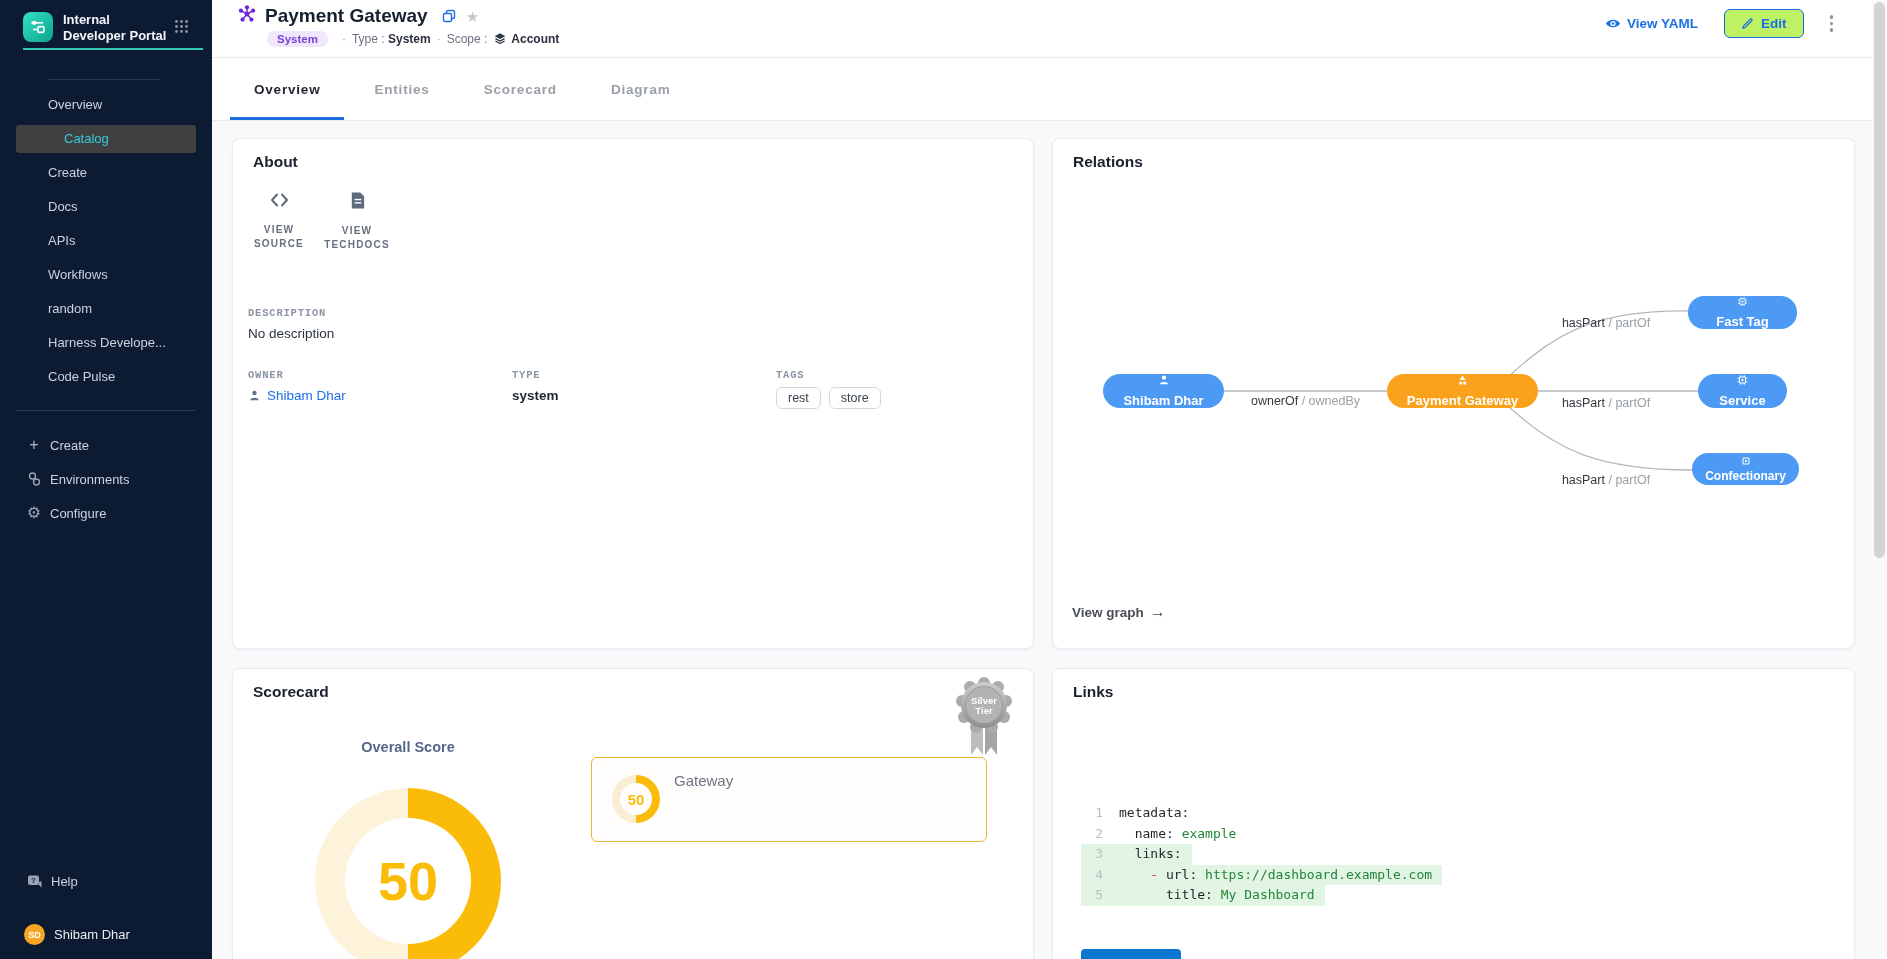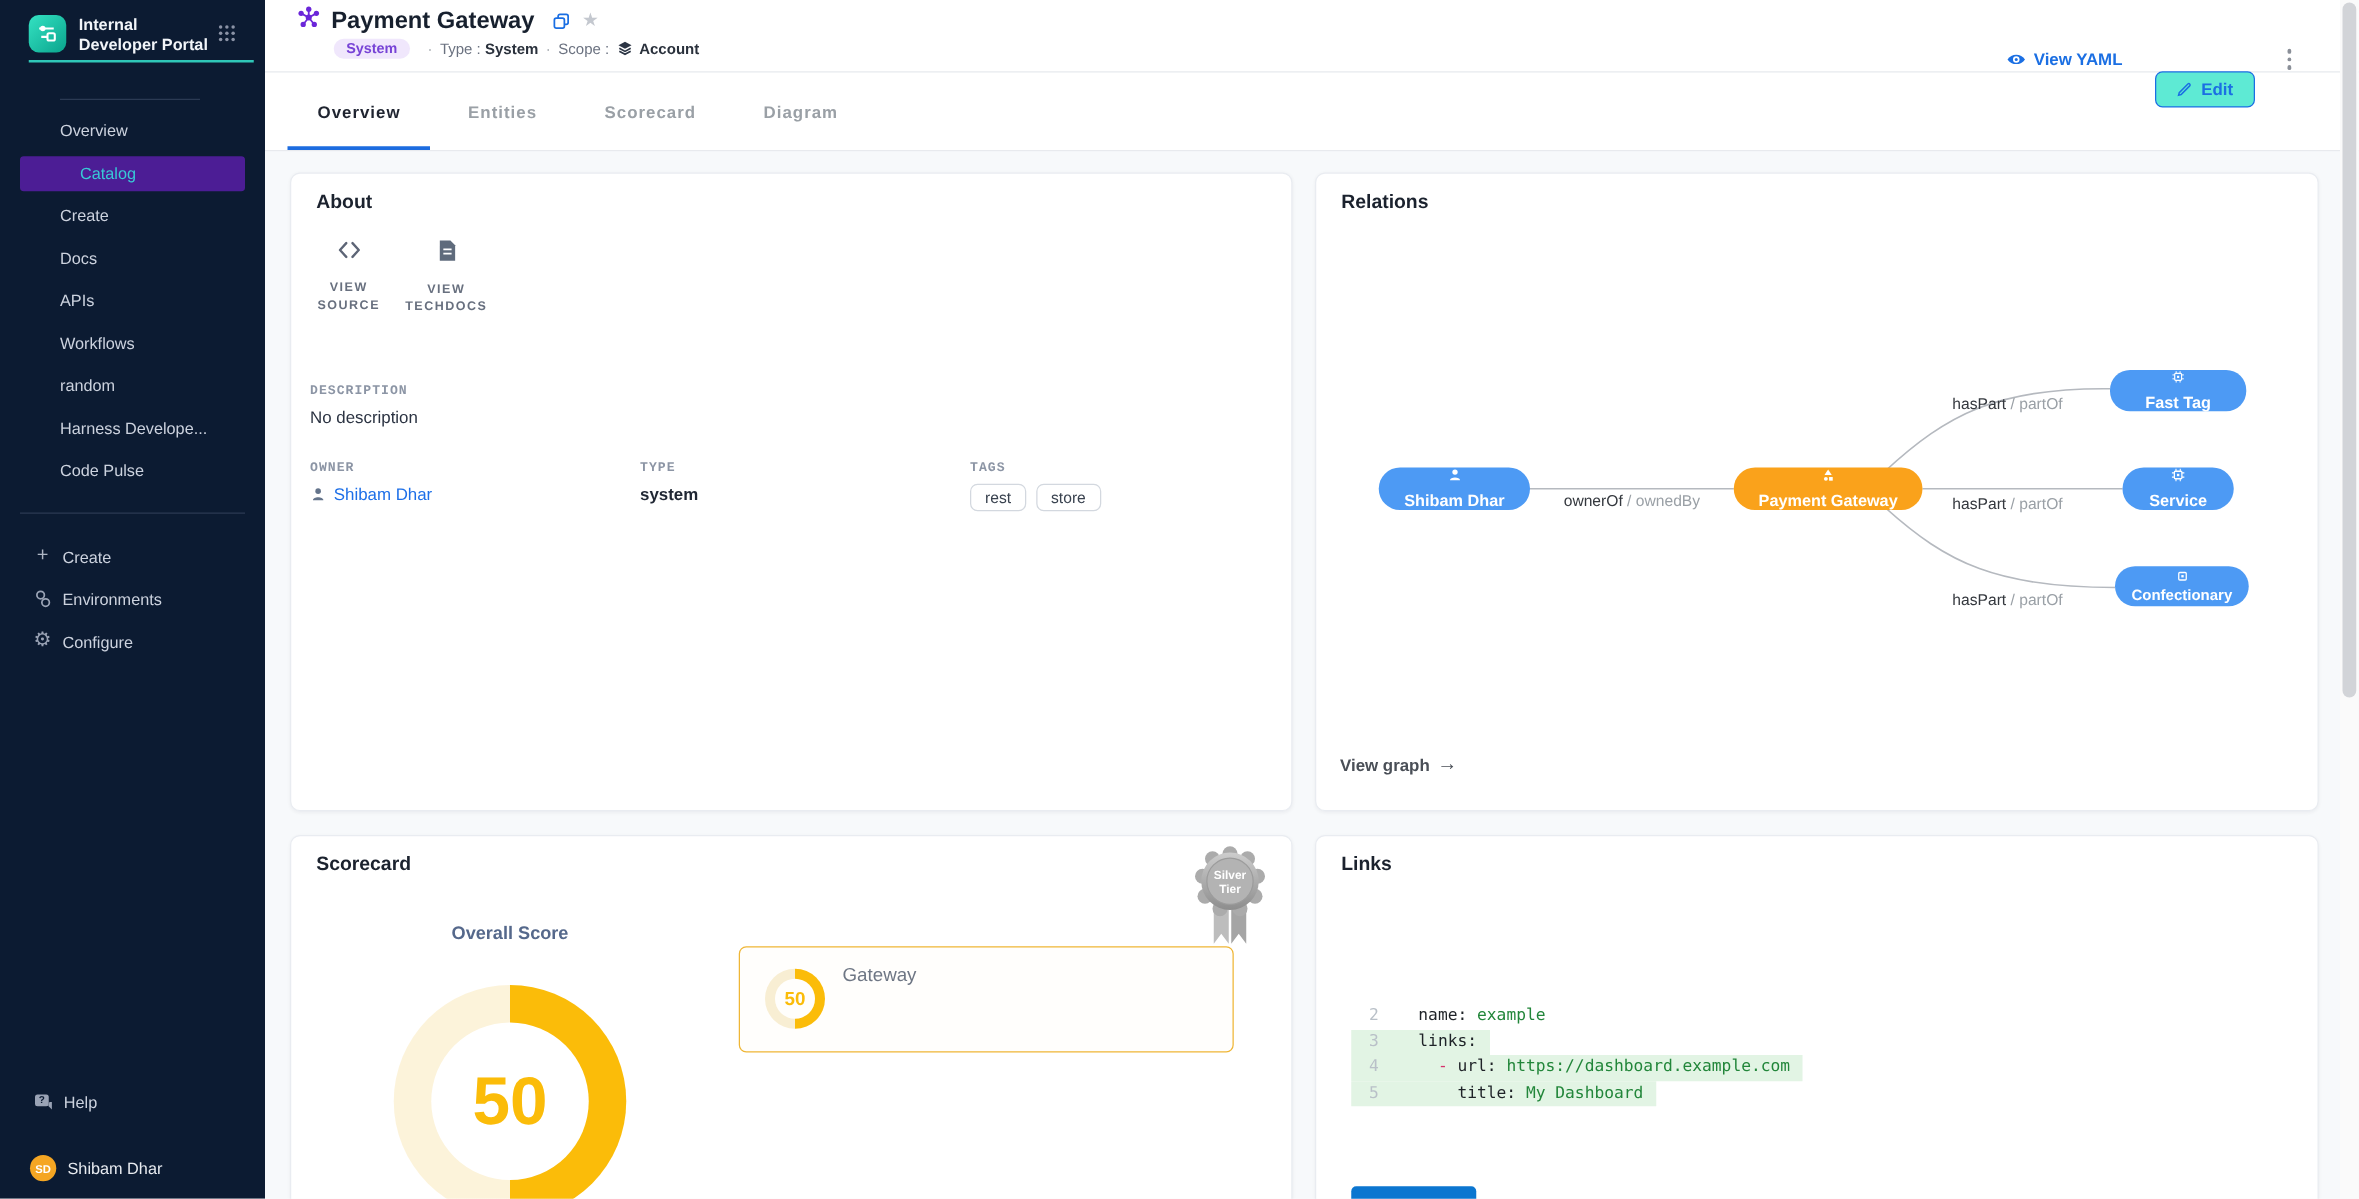--- a/index.html
+++ b/index.html
@@ -8,21 +8,21 @@
   
   #sidebar{position:absolute;left:0;top:0;width:212px;height:959px;background:#0c1b32;color:#ccd2de;z-index:5;}
   .logo-row{position:absolute;left:23px;top:12px;display:flex;align-items:flex-start;}
   .logo-box{width:30px;height:30px;border-radius:8px;background:linear-gradient(135deg,#34e2c2,#0aa48d);display:flex;align-items:center;justify-content:center;flex:0 0 auto;}
   .logo-title{margin-left:10px;width:112px;font-size:13px;font-weight:700;color:#f2f5f9;line-height:16px;}
   .grid-icon{position:absolute;left:174px;top:19px;cursor:pointer;}
   .teal-line{position:absolute;left:23px;top:48px;width:180px;height:2px;background:#2fc7b8;}
   .side-div1{position:absolute;left:48px;top:79px;width:112px;height:1px;background:#2b3a53;}
   .nav{position:absolute;left:0;top:88px;width:212px;}
   .nav-item{height:34px;line-height:34px;padding-left:48px;font-size:13px;color:#ccd2de;cursor:pointer;white-space:nowrap;}
-  .nav-item.active{background:#4c1d95;border-radius:3px;margin:0 16px;height:28px;line-height:28px;color:#38c9d6;margin-top:3px;margin-bottom:3px;}
+  .nav-item.active{background:#404040;border-radius:3px;margin:0 16px;height:28px;line-height:28px;color:#38c9d6;margin-top:3px;margin-bottom:3px;}
   .side-div2{position:absolute;left:16px;top:410px;width:180px;height:1px;background:#2b3a53;}
   .util{position:absolute;left:0;top:428px;width:212px;}
   .util-item{height:34px;display:flex;align-items:center;padding-left:26px;font-size:13px;color:#ccd2de;cursor:pointer;}
   .util-item .ic{width:16px;margin-right:8px;display:flex;justify-content:center;color:#9aa3b5;}
   .plus-glyph{font-size:16px;color:#aeb6c4;line-height:1;}
   .gear-glyph{font-size:16px;color:#9aa3b5;line-height:1;}
   #help-row{position:absolute;left:26px;top:873px;display:flex;align-items:center;font-size:13px;color:#ccd2de;cursor:pointer;}
   #help-row .ic{margin-right:8px;display:flex;}
   #user-row{position:absolute;left:24px;top:924px;display:flex;align-items:center;cursor:pointer;}
   .avatar{width:21px;height:21px;border-radius:50%;background:#f5a623;color:#fff;font-size:9px;font-weight:700;display:flex;align-items:center;justify-content:center;}
@@ -34,21 +34,21 @@
   .copy-ic{margin-left:14px;cursor:pointer;display:flex;}
   .star-ic{margin-left:10px;font-size:15px;color:#c4c8cf;cursor:pointer;line-height:1;}
   .meta-row{position:absolute;left:55px;top:31px;display:flex;align-items:center;font-size:12px;color:#6b7280;}
   .sys-badge{background:#f0e7fc;color:#7743d6;font-size:11.5px;font-weight:600;padding:2px 10px;border-radius:10px;margin-right:8px;}
   .meta-dot{margin:0 6px;color:#9aa0a6;}
   .meta-strong{color:#2a313c;font-weight:600;}
   .scope-ic{display:flex;margin:0 4px 0 6px;}
   .title-right{position:absolute;right:50px;top:9px;display:flex;align-items:center;}
   .view-yaml{display:flex;align-items:center;color:#1b6fe3;font-size:13.5px;font-weight:700;cursor:pointer;}
   .view-yaml .ic{margin-right:6px;display:flex;}
-  .edit-btn{margin-left:26px;border:1px solid #1b6fe3;border-radius:6px;color:#1b6fe3;font-size:13.5px;font-weight:700;padding:6px 16px;display:flex;align-items:center;cursor:pointer;background:#5eead4;margin-top:48px;}
+  .edit-btn{margin-left:26px;border:1px solid #1b6fe3;border-radius:6px;color:#1b6fe3;font-size:13.5px;font-weight:700;padding:6px 16px;display:flex;align-items:center;cursor:pointer;background:#bef264;}
   .edit-btn .ic{margin-right:7px;display:flex;}
   .kebab{margin-left:22px;display:flex;flex-direction:column;gap:3px;cursor:pointer;padding:4px;}
   .kebab i{width:3.5px;height:3.5px;border-radius:50%;background:#8a8f98;display:block;}
   
   #tabbar{position:absolute;left:212px;top:58px;width:1675px;height:62px;background:#fff;border-bottom:1px solid #e8eaee;z-index:2;}
   .tabs{position:absolute;left:18px;top:0;height:62px;display:flex;}
   .tab{height:62px;display:flex;align-items:center;padding:0 24px;margin-right:6px;font-size:13.5px;font-weight:700;letter-spacing:.8px;color:#9aa0a6;cursor:pointer;position:relative;}
   .tab.active{color:#1f2430;}
   .tab.active::after{content:"";position:absolute;left:0;right:0;bottom:0;height:3px;background:#1d6ce0;}
   
@@ -450,20 +450,21 @@
         <circle cx="28" cy="30" r="18.5" fill="#b3b3b3" stroke="#9c9c9c" stroke-width="1"></circle>
         <text x="28" y="28.5" font-size="9.5" font-weight="bold" fill="#fff" text-anchor="middle" font-family="Liberation Sans, sans-serif" id="tier-line1">Silver</text>
         <text x="28" y="39" font-size="9.5" font-weight="bold" fill="#fff" text-anchor="middle" font-family="Liberation Sans, sans-serif" id="tier-line2">Tier</text>
       </svg>
     </div>
   </div>
 
   <div class="card" id="card-links">
     <div class="card-title">Links</div>
     <div class="codeblock">
+      <div class="code-line"><span class="line-box"><span class="lnum">1</span><span class="ck">metadata:</span></span></div>
       <div class="code-line"><span class="line-box"><span class="lnum">2</span><span class="ck">  name: </span><span class="cv">example</span></span></div>
       <div class="code-line"><span class="line-box hl"><span class="lnum">3</span><span class="ck">  links:</span></span></div>
       <div class="code-line"><span class="line-box hl"><span class="lnum">4</span><span class="cd">    - </span><span class="ck">url: </span><span class="cv">https://dashboard.example.com</span></span></div>
       <div class="code-line"><span class="line-box hl"><span class="lnum">5</span><span class="ck">      title: </span><span class="cv">My Dashboard</span></span></div>
     </div>
     <button class="links-btn">Read more</button>
   </div>
 </div>
 
 <div id="scroll-track">

